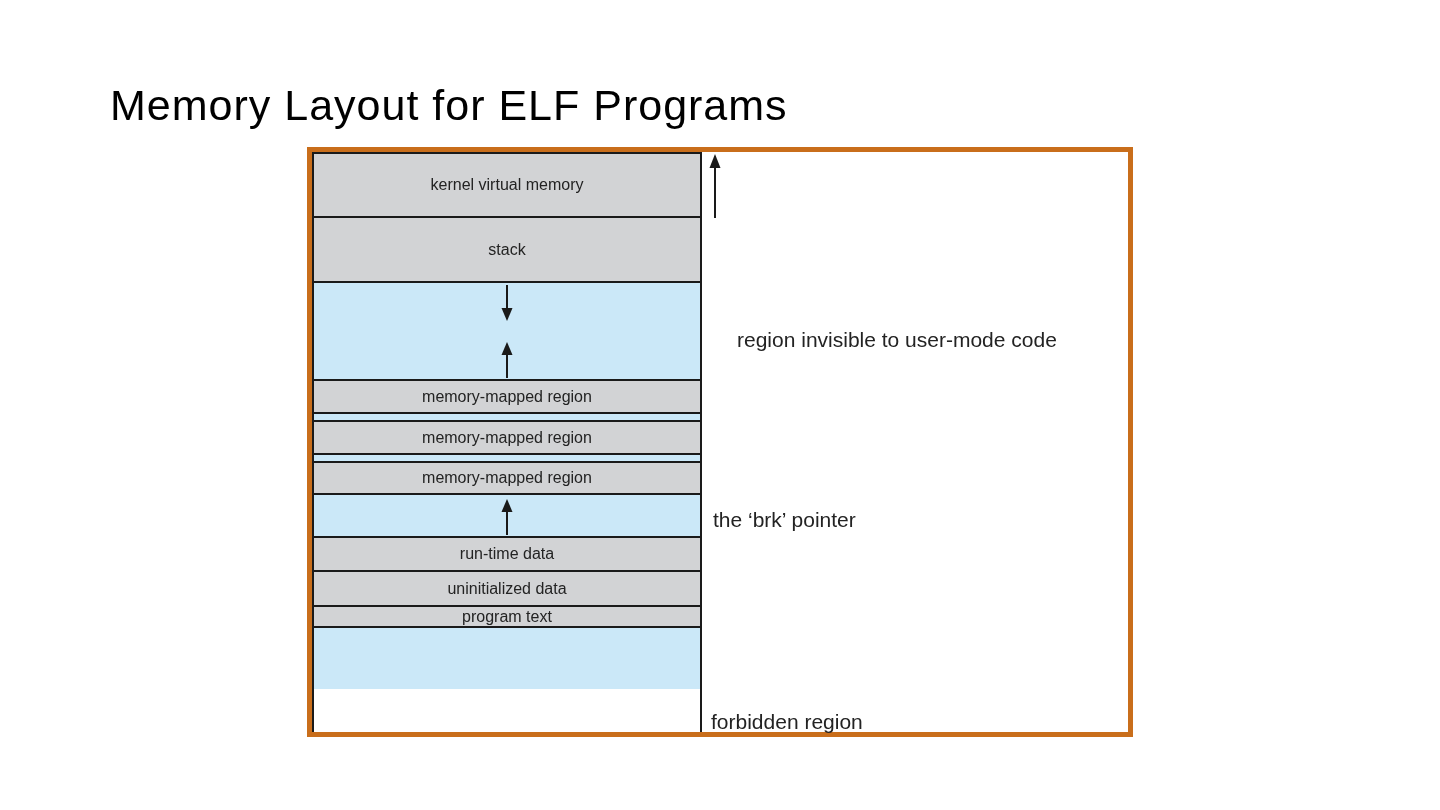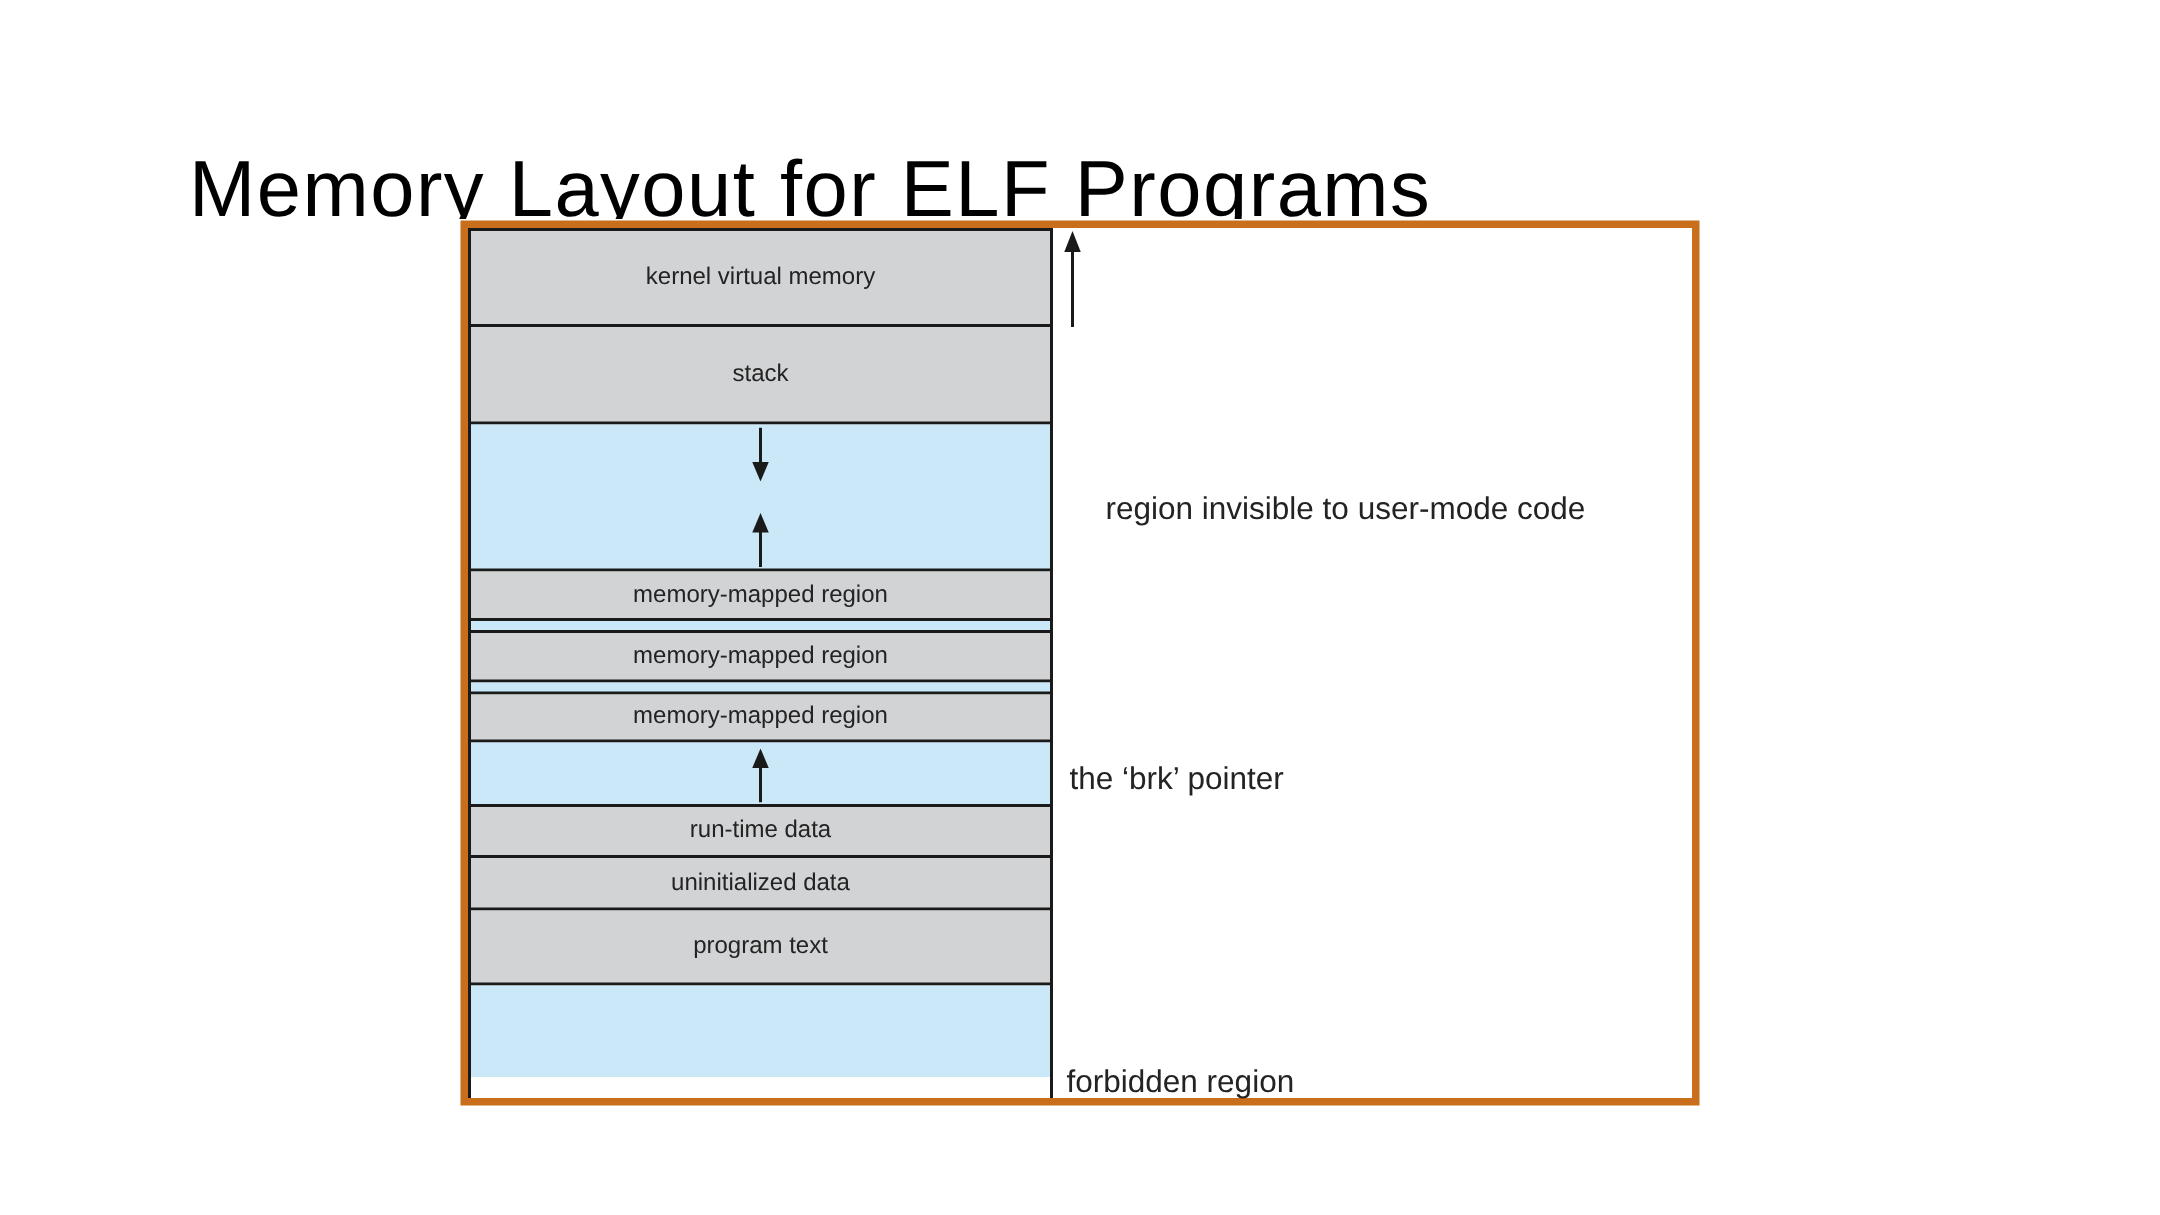--- a/index.html
+++ b/index.html
@@ -15,22 +15,22 @@
     width:1440px;height:810px;
     background:#ffffff;
     overflow:hidden;
     font-family:"Liberation Sans", sans-serif;
   }
   .title-clip{
     position:absolute;left:0;top:0;width:1440px;height:146px;
     overflow:hidden;z-index:1;
   }
   .slide-title{
-    position:absolute;left:110px;top:84px;margin:16px;
-    font-size:53px;font-weight:400;line-height:1;
+    position:absolute;left:110px;top:84px;margin:0;
+    font-size:43px;font-weight:400;line-height:1;
     letter-spacing:1px;color:#000;white-space:nowrap;
   }
   .diagram{
     position:absolute;left:307px;top:147px;
     width:826px;height:590px;
     box-sizing:border-box;
     border:5px solid var(--c-border);
     background:#ffffff;
     z-index:2;
   }
@@ -110,21 +110,21 @@
             <line x1="7" x2="7" y1="12" y2="36" style="stroke: rgb(26, 26, 26); stroke-width: 2px;"></line>
             <polygon points="7,0 1.5,13 12.5,13" style="fill: rgb(26, 26, 26);"></polygon>
           </svg>
         </div>
         <div class="row gray" style="height: 34px;">
           <span>run-time data</span>
         </div>
         <div class="row gray" style="height: 35px;">
           <span>uninitialized data</span>
         </div>
-        <div class="row gray" style="height: 50px;">
+        <div class="row gray" style="height: 21px;">
           <span>program text</span>
         </div>
         <div class="row blue" style="height: 61px;"></div>
       </div>
 
     <svg class="tall-arrow" width="16" height="64">
       <line x1="8" y1="12" x2="8" y2="64" stroke="#1a1a1a" stroke-width="2"></line>
       <polygon points="8,0 2.5,14 13.5,14" fill="#1a1a1a"></polygon>
     </svg>
 

